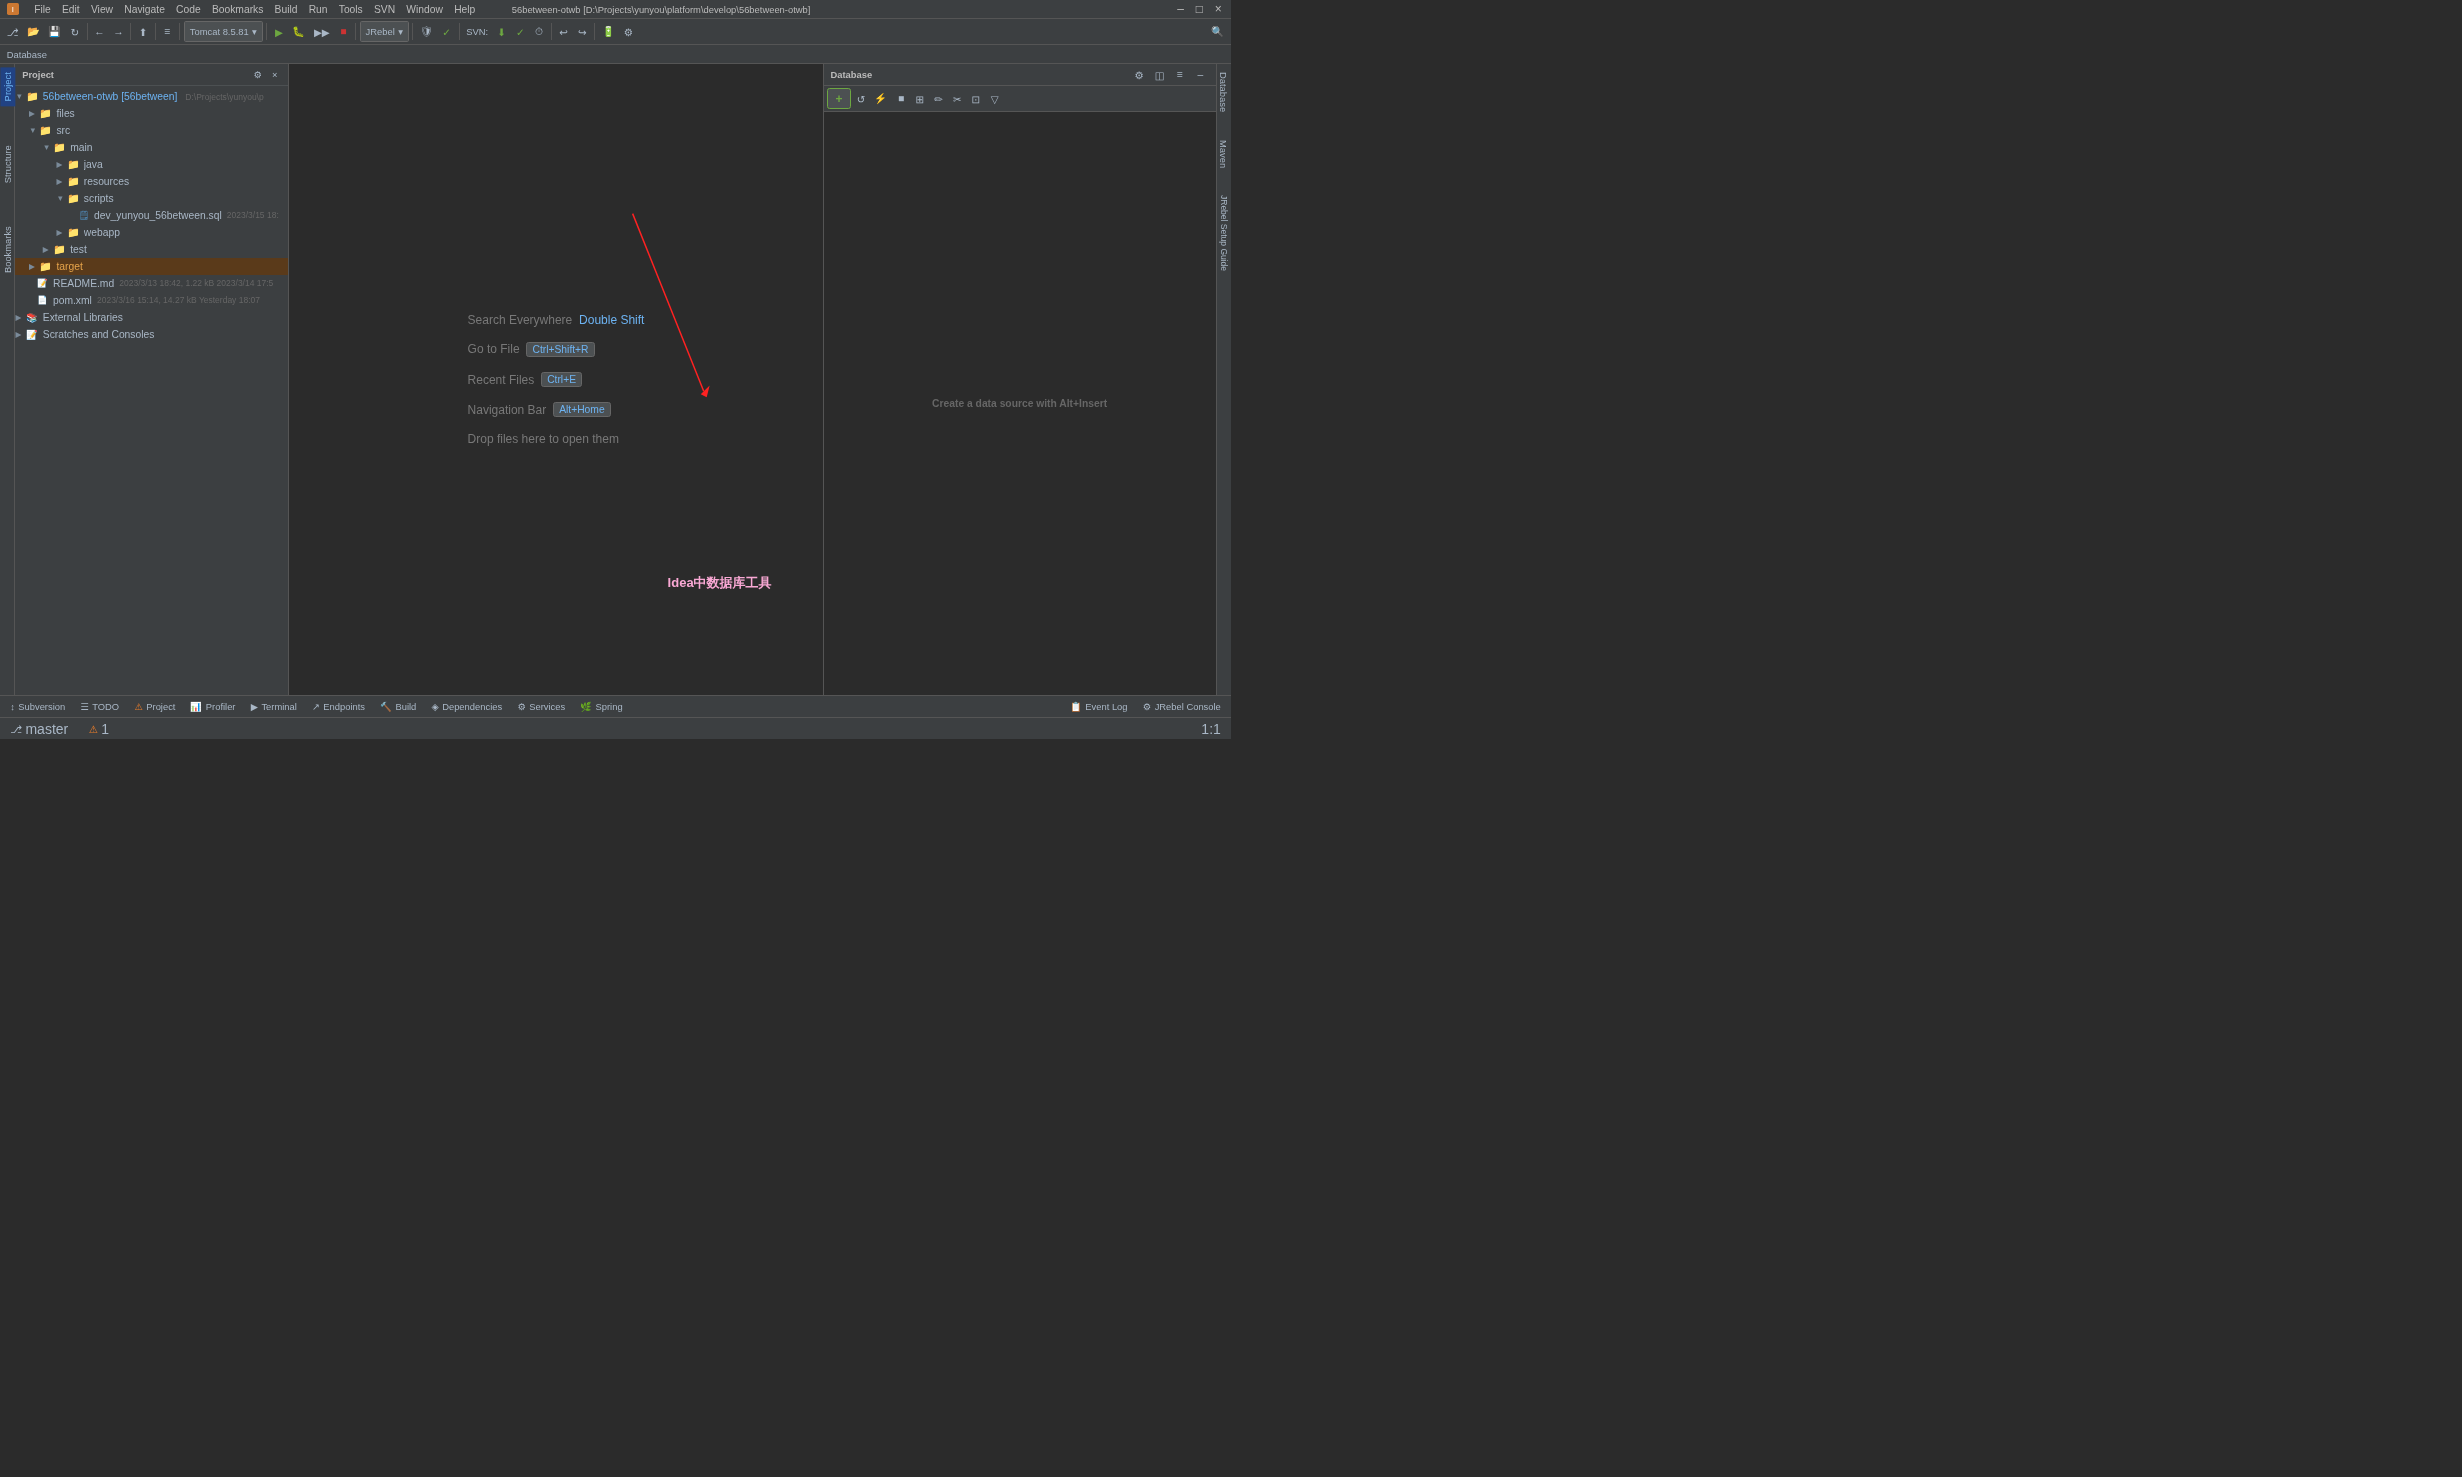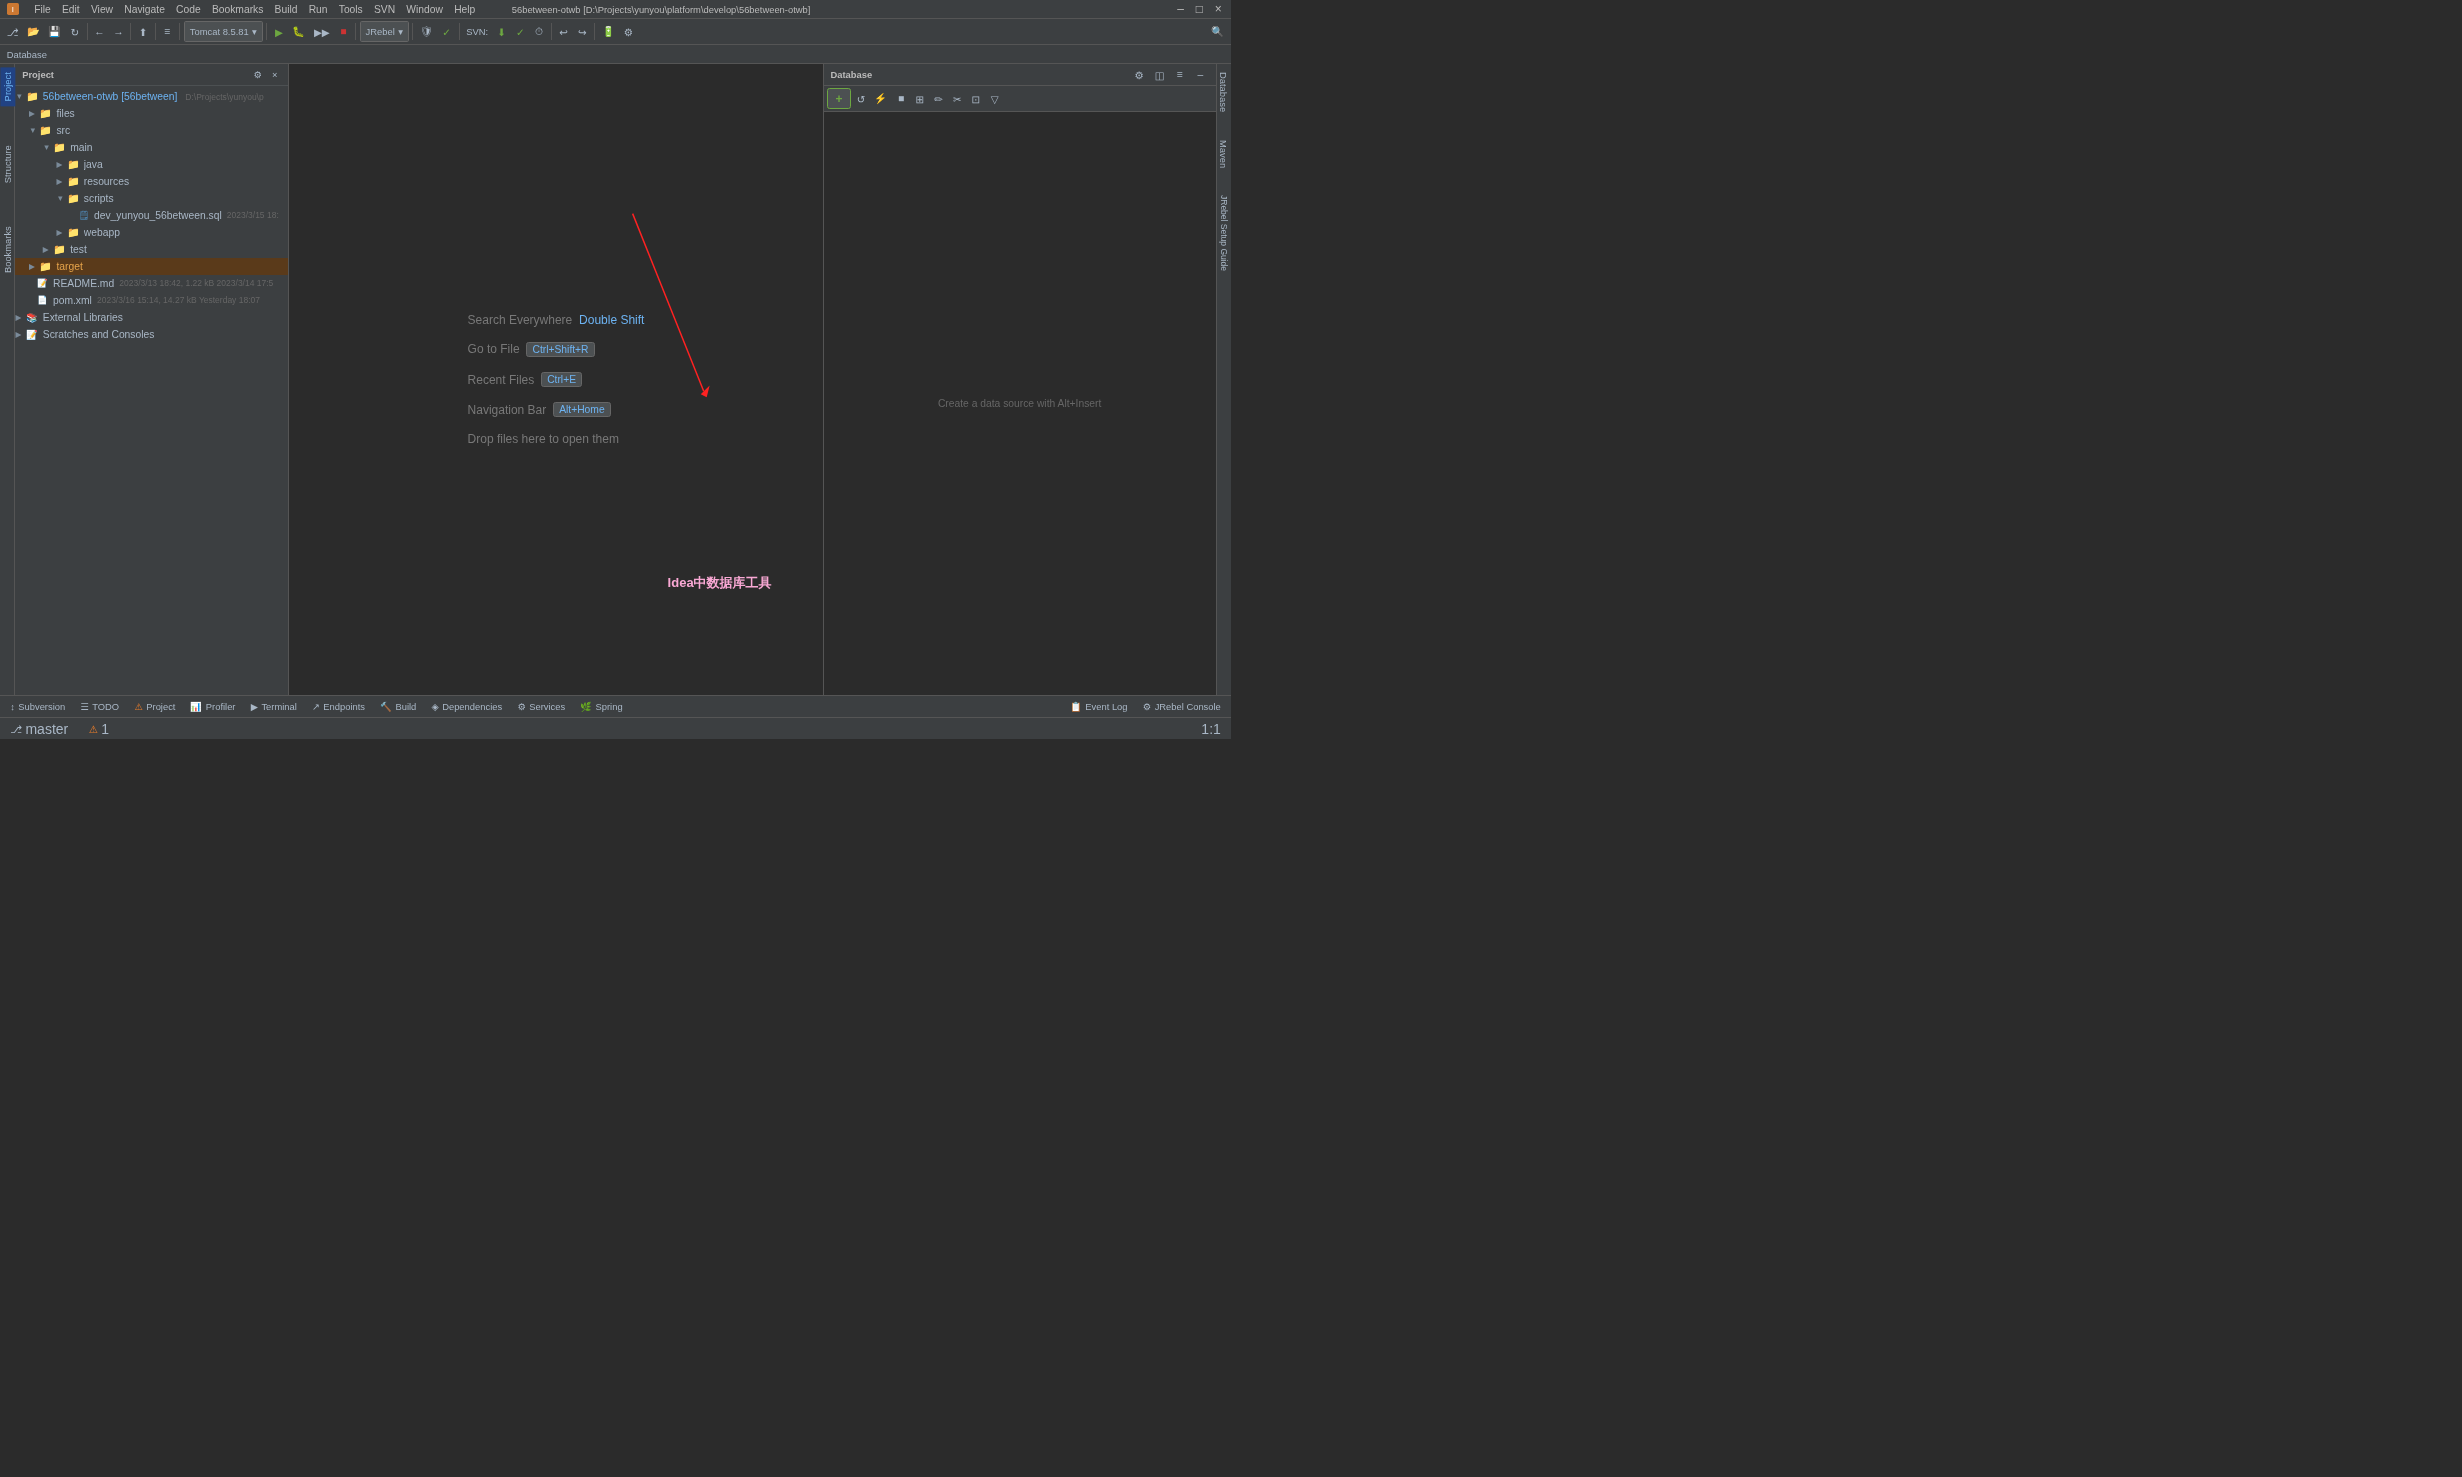--- a/index.html
+++ b/index.html
@@ -315,20 +315,21 @@
     }
     .db-content {
       flex: 1;
       display: flex;
       align-items: center;
       justify-content: center;
     }
     .db-empty-text {
       font-size: 10.3px;
       color: #666;
+      font-weight: bold;
     }
 
     
     .status-bar {
       height: 22px;
       background: #3c3f41;
       border-top: 0.9px solid #555;
       display: flex;
       align-items: center;
       padding: 0 6.8px;

